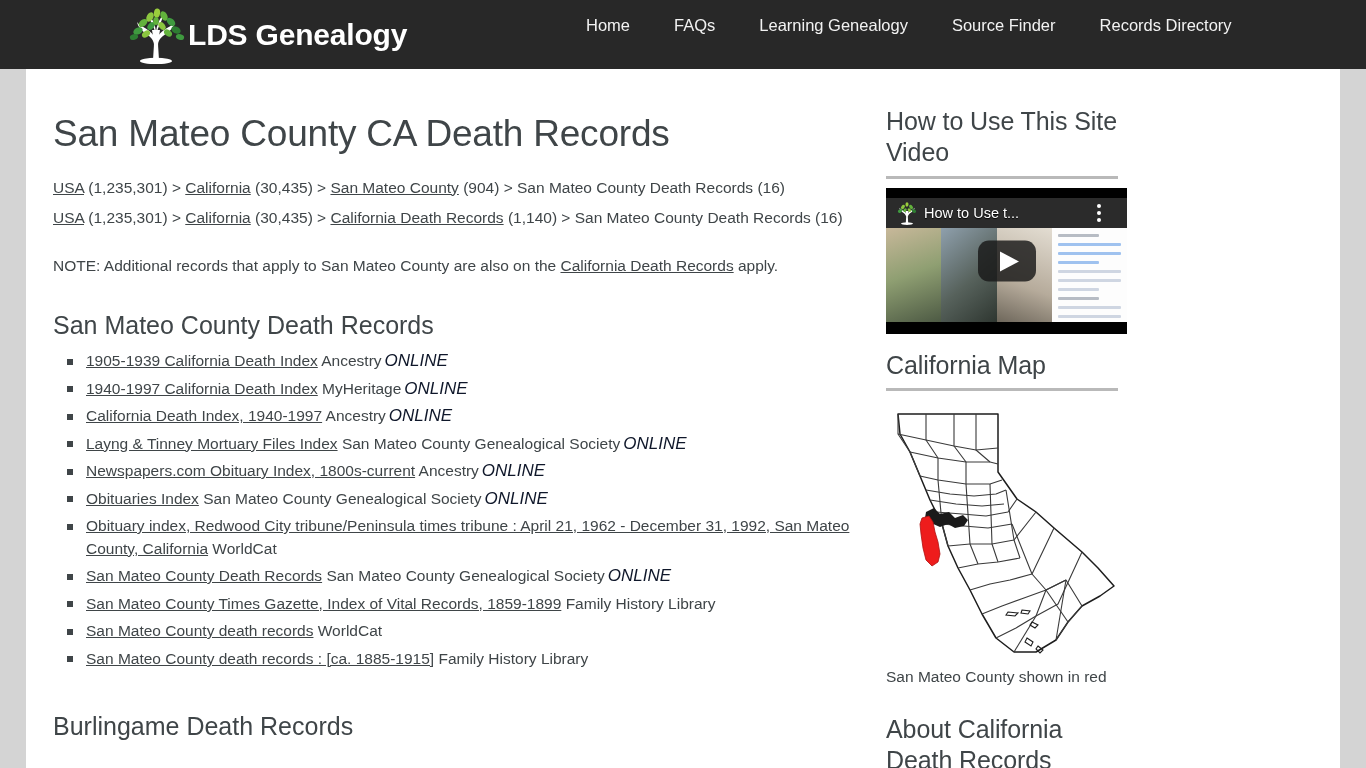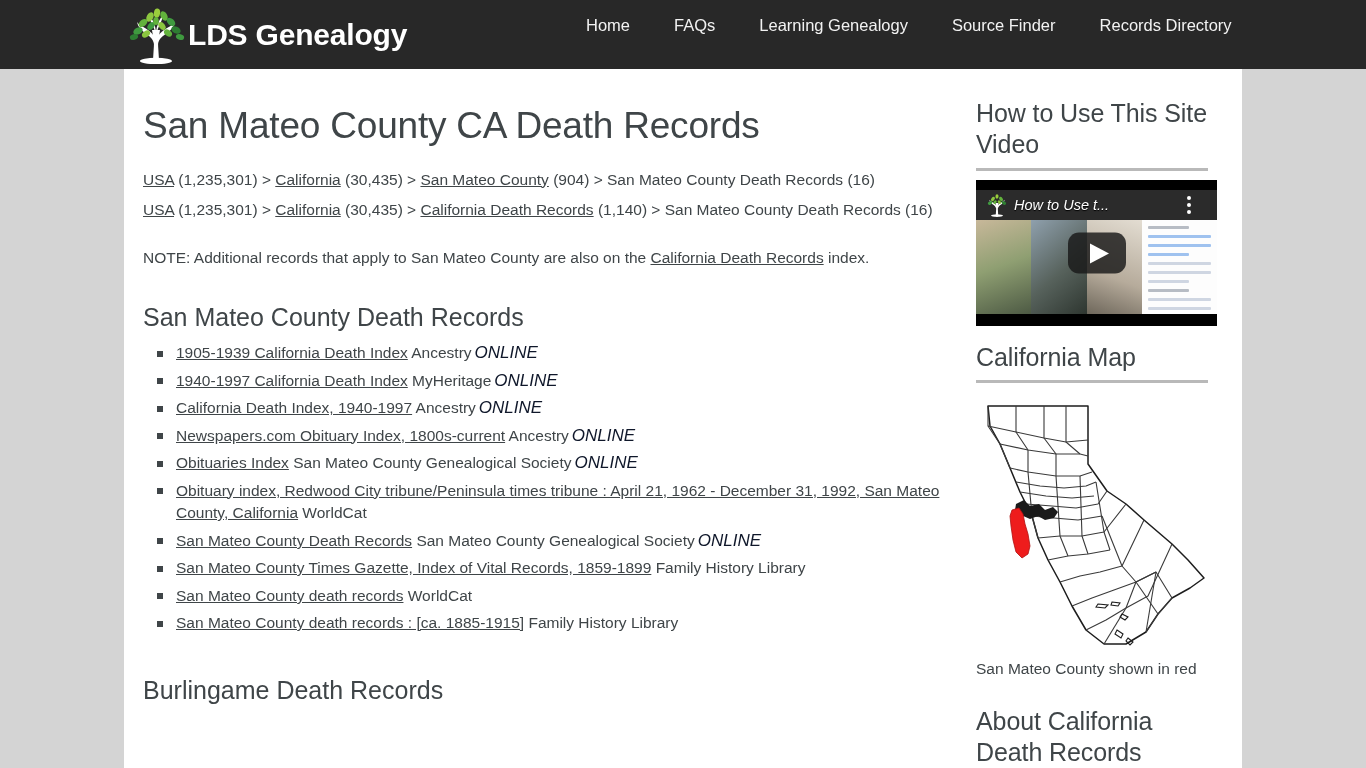--- a/index.html
+++ b/index.html
@@ -59,26 +59,25 @@
 
   
   .page-shell {
     width: 1366px;
     height: 699px;
     background: #d4d4d4;
     display: flex;
     justify-content: center;
   }
   .container {
-    width: 1118px;
+    width: 1314px;
     background: #ffffff;
     display: flex;
-    padding: 0;
-    position: relative;
-    justify-content: center;
+    padding: 8px;
+    position: relative;
   }
   .content-col {
     width: 828px;
     padding: 36px 0 0 19px;
   }
   .sidebar-col {
     width: 290px;
     padding: 29px 34px 0 24px;
   }
 
@@ -169,21 +168,20 @@
     background: #000000;
     position: relative;
     overflow: hidden;
   }
   .video-inner {
     position: absolute;
     left: 0; right: 0;
     top: 10px; bottom: 12px;
     background: #be185d;
     overflow: hidden;
-    font-style: italic;
   }
   .vid-topbar {
     height: 30px;
     background: #2b2b2b;
     position: relative;
     display: flex;
     align-items: center;
   }
   .vid-tree {
     width: 26px; height: 26px;
@@ -304,28 +302,29 @@
 
 <div class="page-shell">
   <div class="container">
 
     <div class="content-col">
       <h1 class="page-title">San Mateo County CA Death Records</h1>
 
       <p class="breadcrumb" id="bc0"><a href="#">USA</a><span> (1,235,301) &gt; </span><a href="#">California</a><span> (30,435) &gt; </span><a href="#">San Mateo County</a><span> (904) &gt; San Mateo County Death Records (16)</span></p>
       <p class="breadcrumb" id="bc1"><a href="#">USA</a><span> (1,235,301) &gt; </span><a href="#">California</a><span> (30,435) &gt; </span><a href="#">California Death Records</a><span> (1,140) &gt; San Mateo County Death Records (16)</span></p>
 
-      <p class="note" id="note"><span>NOTE: Additional records that apply to San Mateo County are also on the </span><a href="#">California Death Records</a><span> index.</span></p>
+      <p class="note" id="note"><span>NOTE: Additional records that apply to San Mateo County are also on the </span><a href="#">California Death Records</a><span> apply.</span></p>
 
       <h2 class="section-heading">San Mateo County Death Records</h2>
 
       <ul class="rec-list" id="records">
           <li><a href="#">1905-1939 California Death Index</a><span class="provider"> Ancestry</span><span class="online-badge">ONLINE</span></li>
           <li><a href="#">1940-1997 California Death Index</a><span class="provider"> MyHeritage</span><span class="online-badge">ONLINE</span></li>
           <li><a href="#">California Death Index, 1940-1997</a><span class="provider"> Ancestry</span><span class="online-badge">ONLINE</span></li>
+          <li><a href="#">Layng &amp; Tinney Mortuary Files Index</a><span class="provider"> San Mateo County Genealogical Society</span><span class="online-badge">ONLINE</span></li>
           <li><a href="#">Newspapers.com Obituary Index, 1800s-current</a><span class="provider"> Ancestry</span><span class="online-badge">ONLINE</span></li>
           <li><a href="#">Obituaries Index</a><span class="provider"> San Mateo County Genealogical Society</span><span class="online-badge">ONLINE</span></li>
           <li><a href="#">Obituary index, Redwood City tribune/Peninsula times tribune : April 21, 1962 - December 31, 1992, San Mateo County, California</a><span class="provider"> WorldCat</span></li>
           <li><a href="#">San Mateo County Death Records</a><span class="provider"> San Mateo County Genealogical Society</span><span class="online-badge">ONLINE</span></li>
           <li><a href="#">San Mateo County Times Gazette, Index of Vital Records, 1859-1899</a><span class="provider"> Family History Library</span></li>
           <li><a href="#">San Mateo County death records</a><span class="provider"> WorldCat</span></li>
           <li><a href="#">San Mateo County death records : [ca. 1885-1915]</a><span class="provider"> Family History Library</span></li>
         </ul>
 
       <h2 class="section-heading" style="margin-top:38px;">Burlingame Death Records</h2>

